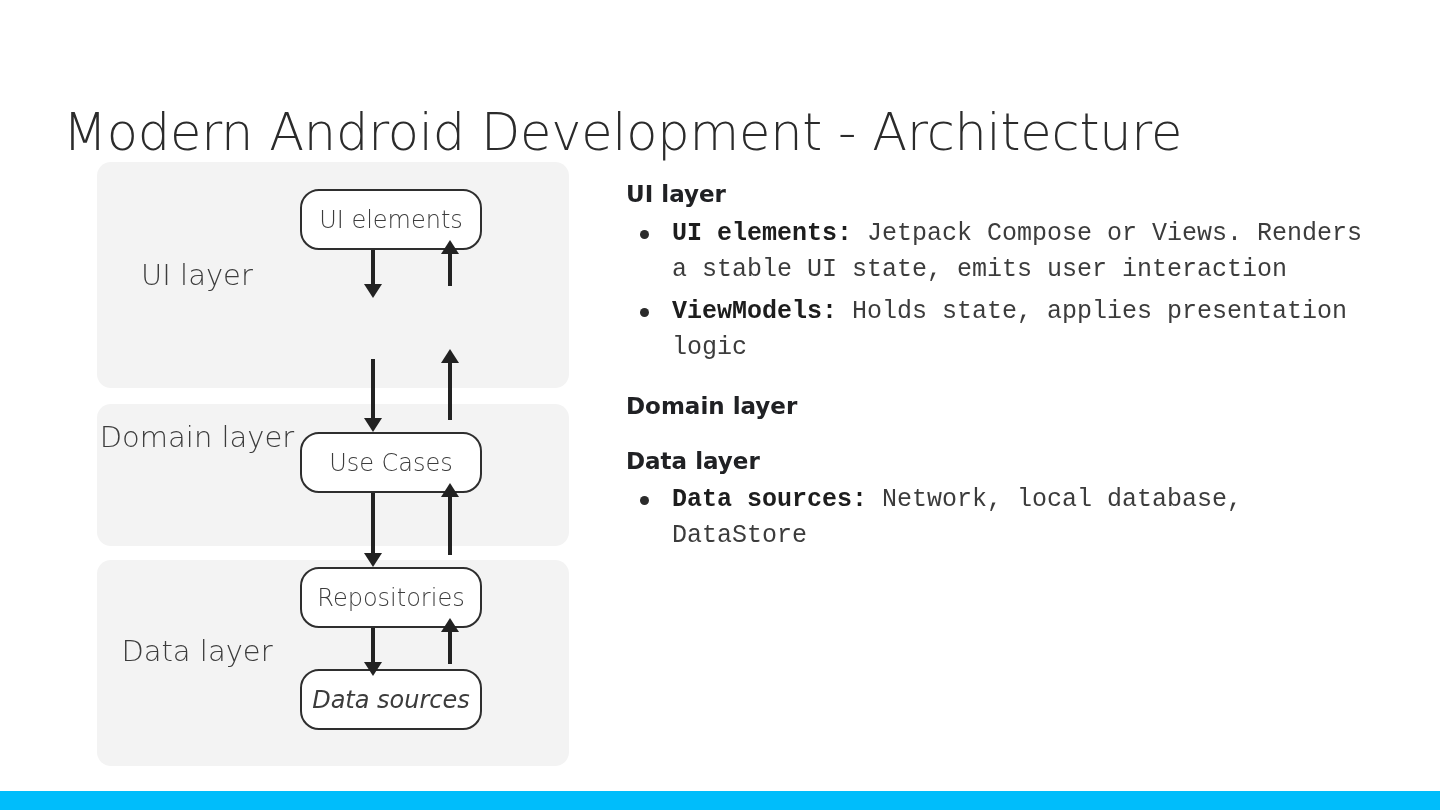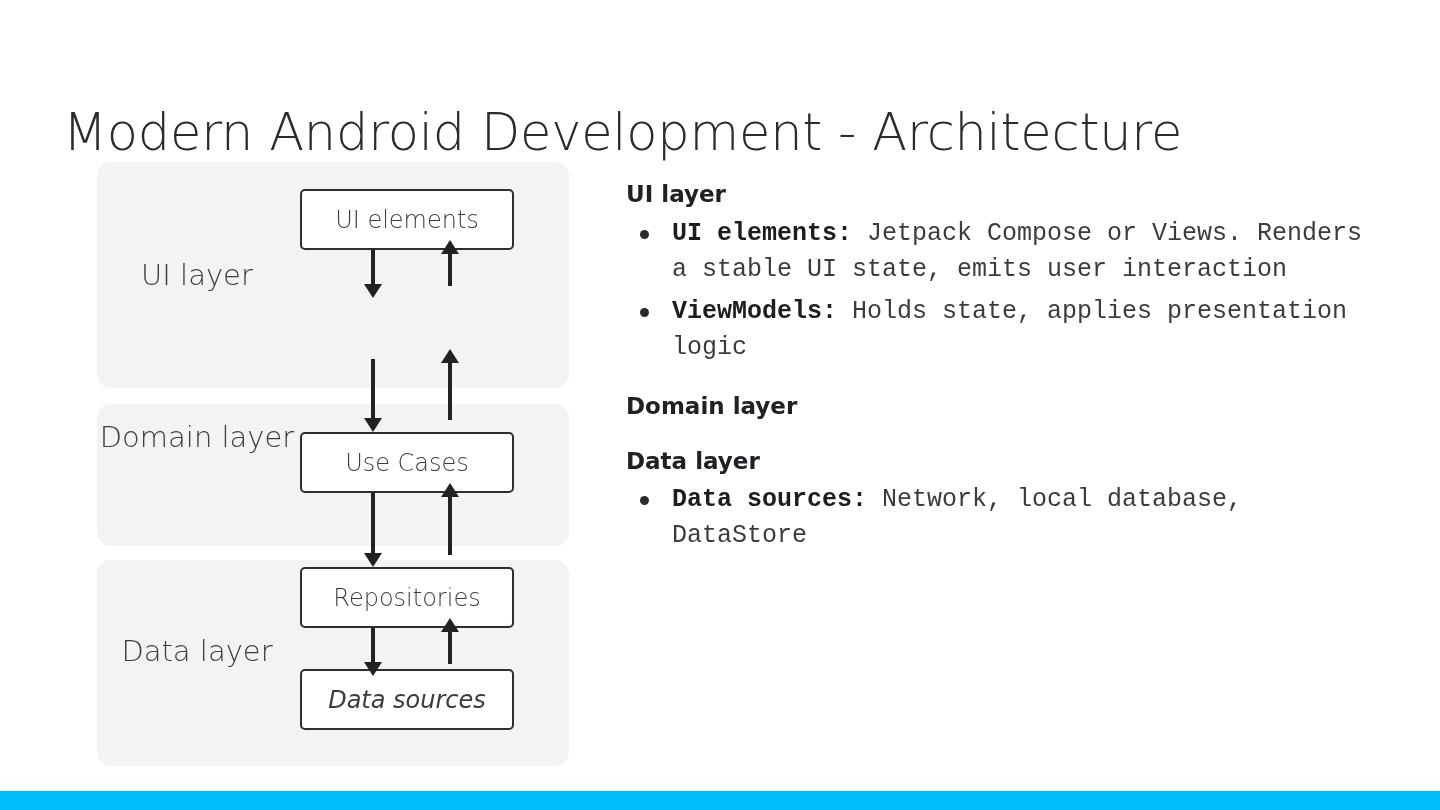--- a/index.html
+++ b/index.html
@@ -61,26 +61,26 @@
     line-height: 1.22;
   }
   .label-ui     { top: 96px; }
   .label-domain { top: 258px; }
   .label-data   { top: 472px; }
 
   
   .node {
     position: absolute;
     left: 203px;
-    width: 214px;
+    width: 182px;
     height: 61px;
     box-sizing: border-box;
     background: #ffffff;
     border: 2px solid #2e2e2e;
-    border-radius: 5px;
+    border-radius: 19px;
     display: flex;
     align-items: center;
     justify-content: center;
     font-size: 24px;
     font-weight: 300;
     color: #3c3c3c;
   }
   .node-ui-elements  { top: 27px;  }
   .node-view-models  { top: 136px; }
   .node-use-cases    { top: 270px; }

